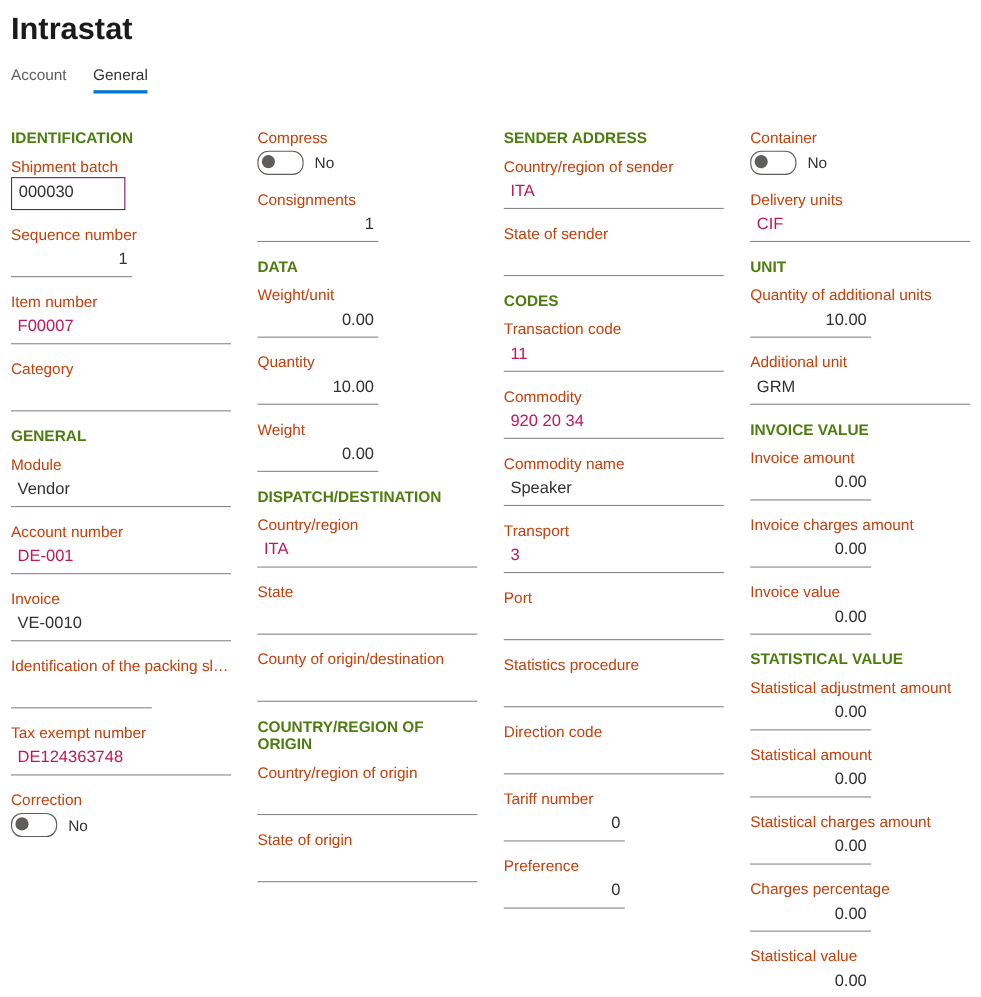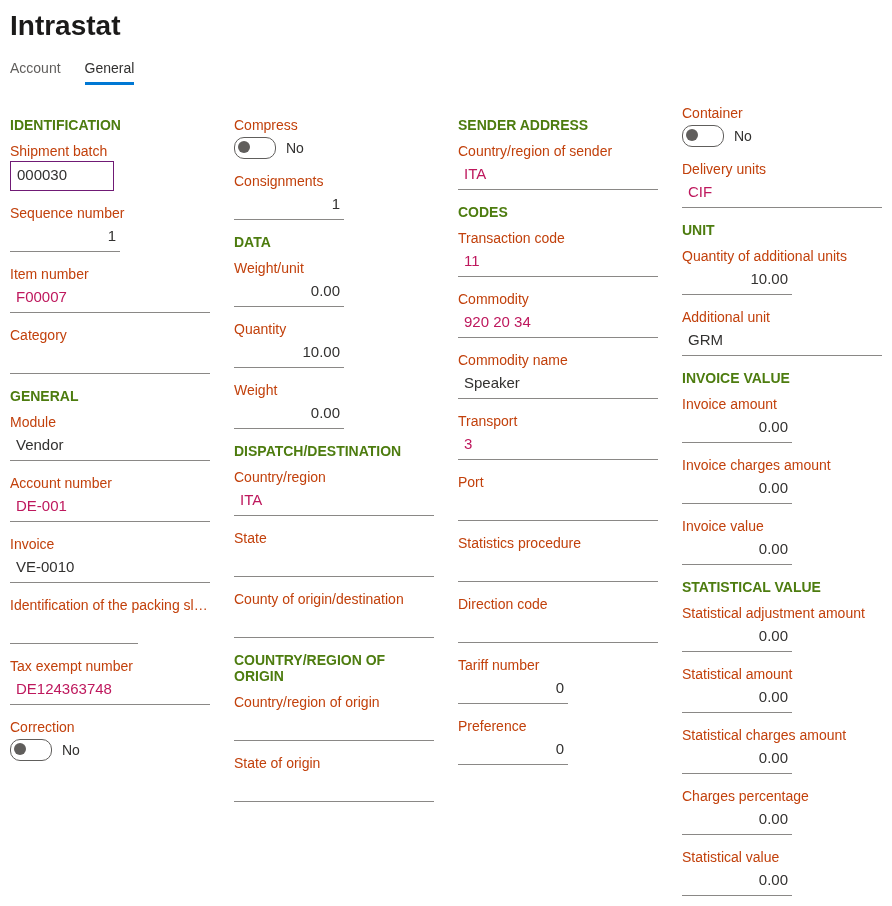--- a/index.html
+++ b/index.html
@@ -238,20 +238,24 @@
   </div>
 
   <div class="col">
     <div class="section-heading">SENDER ADDRESS</div>
 
     <div class="field">
       <div class="field-label">Country/region of sender</div>
       <div class="field-value link">ITA</div>
     </div>
 
+    <div class="field">
+      <div class="field-label">State of sender</div>
+      <div class="field-value"></div>
+    </div>
 
     <div class="section-heading">CODES</div>
 
     <div class="field">
       <div class="field-label">Transaction code</div>
       <div class="field-value link">11</div>
     </div>
 
     <div class="field">
       <div class="field-label">Commodity</div>
@@ -288,21 +292,21 @@
       <div class="field-value right" style="width:100px">0</div>
     </div>
 
     <div class="field">
       <div class="field-label">Preference</div>
       <div class="field-value right" style="width:100px">0</div>
     </div>
   </div>
 
   <div class="col">
-    <div class="field" style="">
+    <div class="field" style="margin-top:12px">
       <div class="field-label">Container</div>
       <div class="toggle-row">
         <div class="toggle"></div>
         <span class="toggle-label">No</span>
       </div>
     </div>
 
     <div class="field">
       <div class="field-label">Delivery units</div>
       <div class="field-value link">CIF</div>

